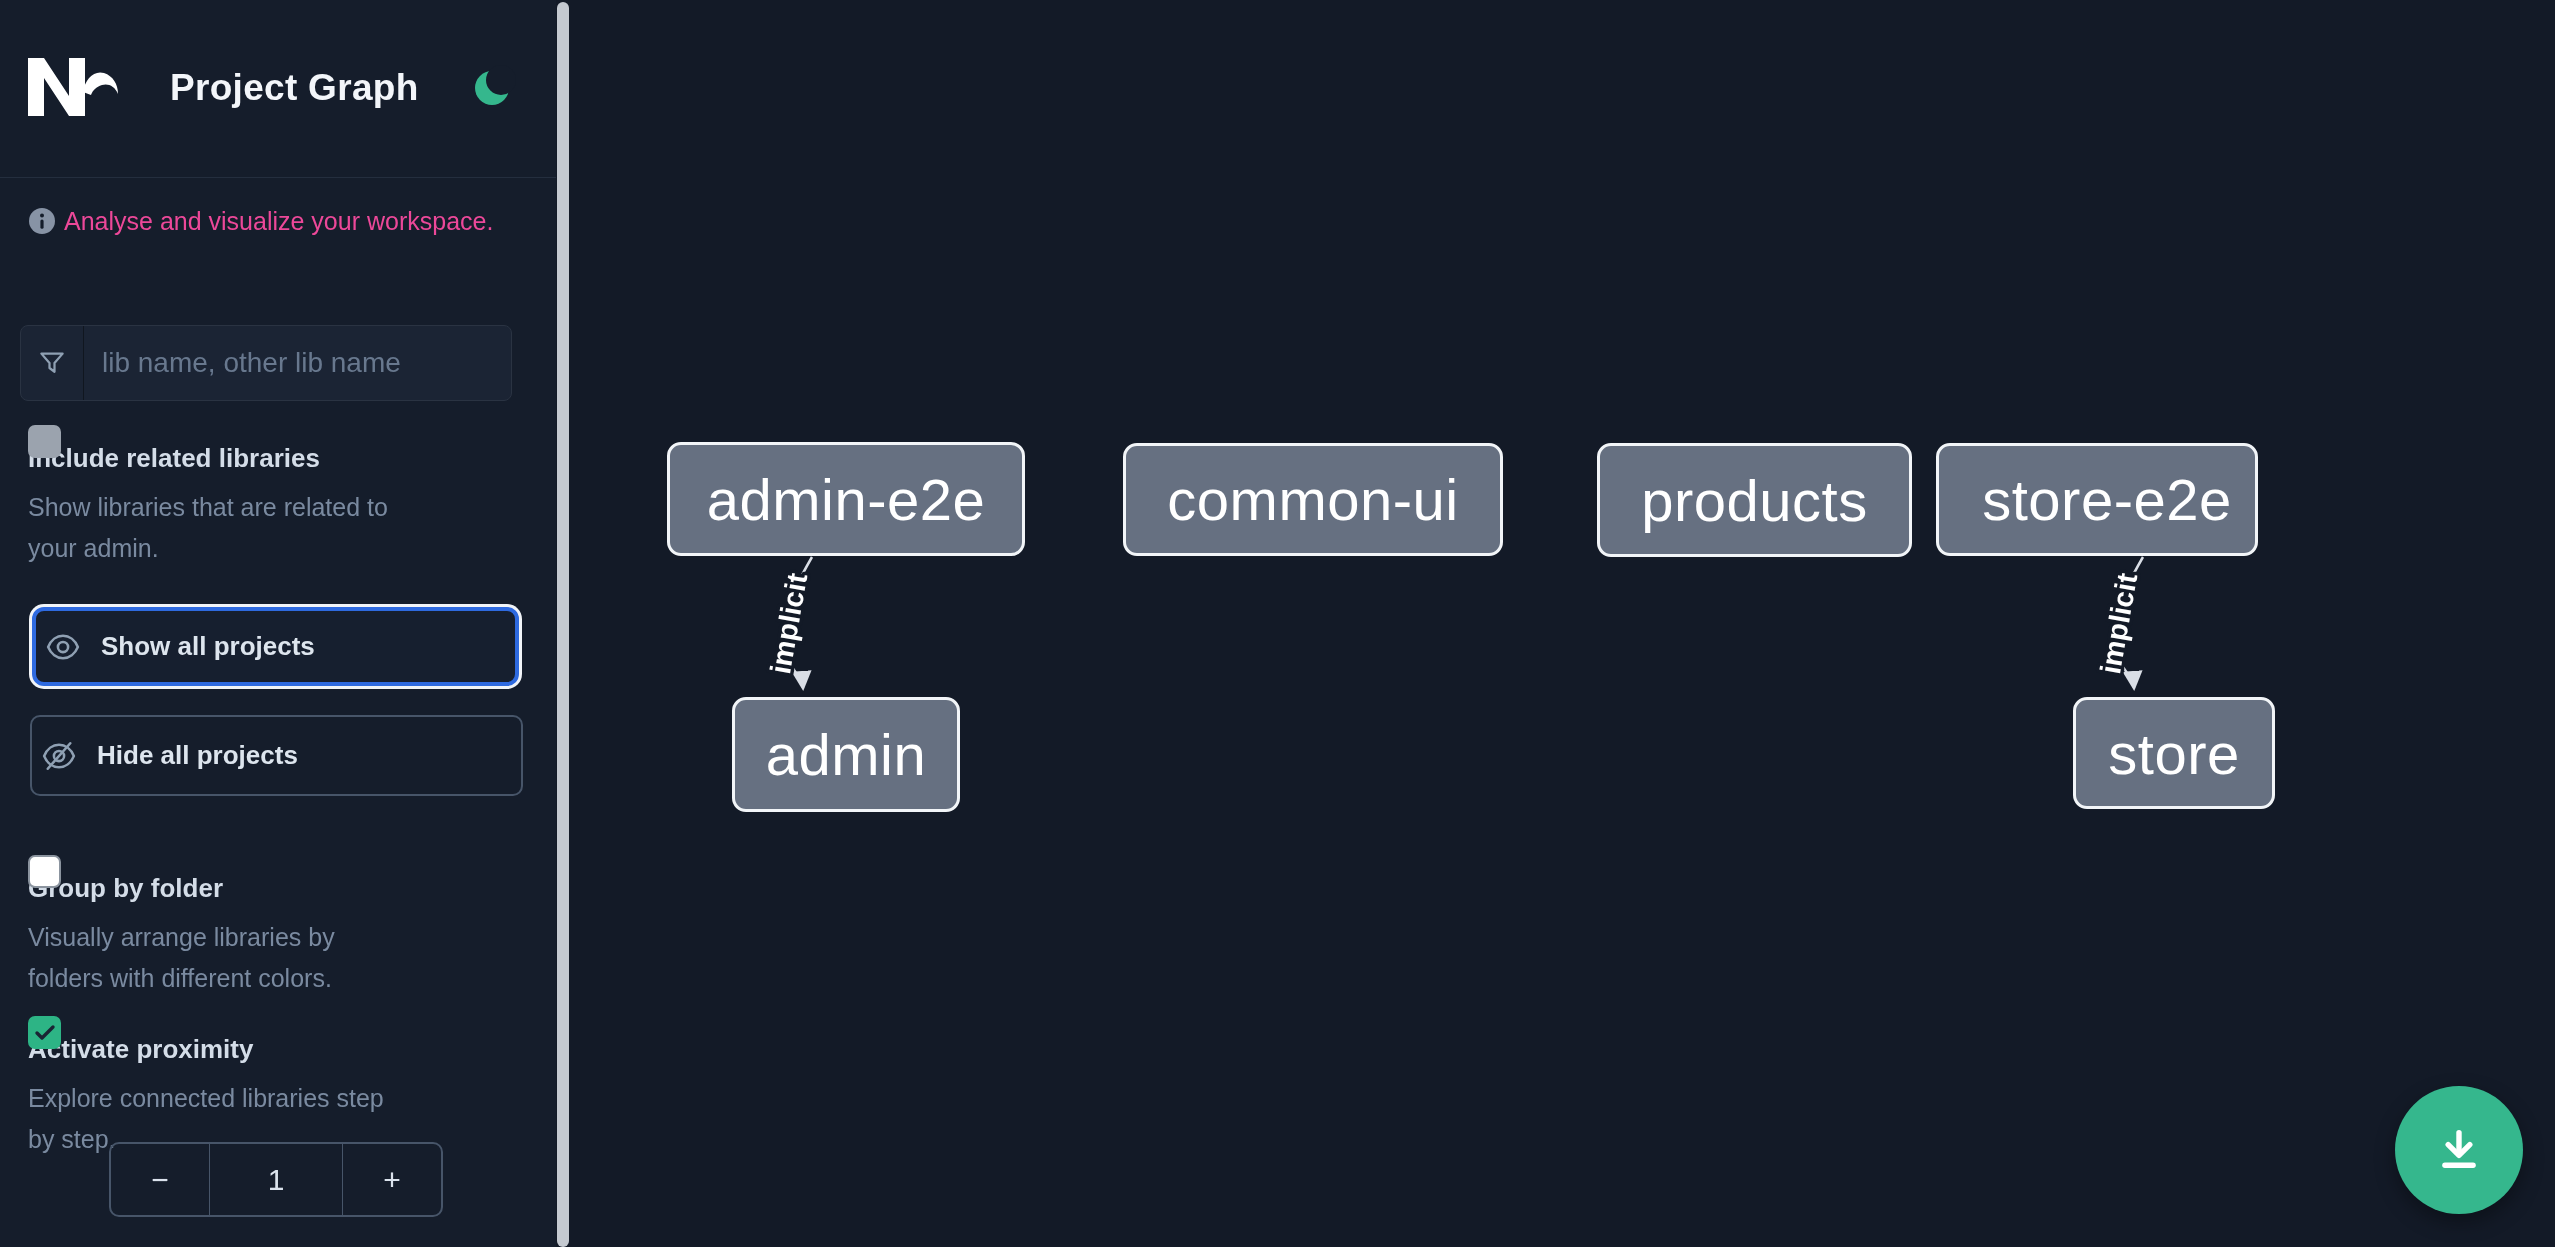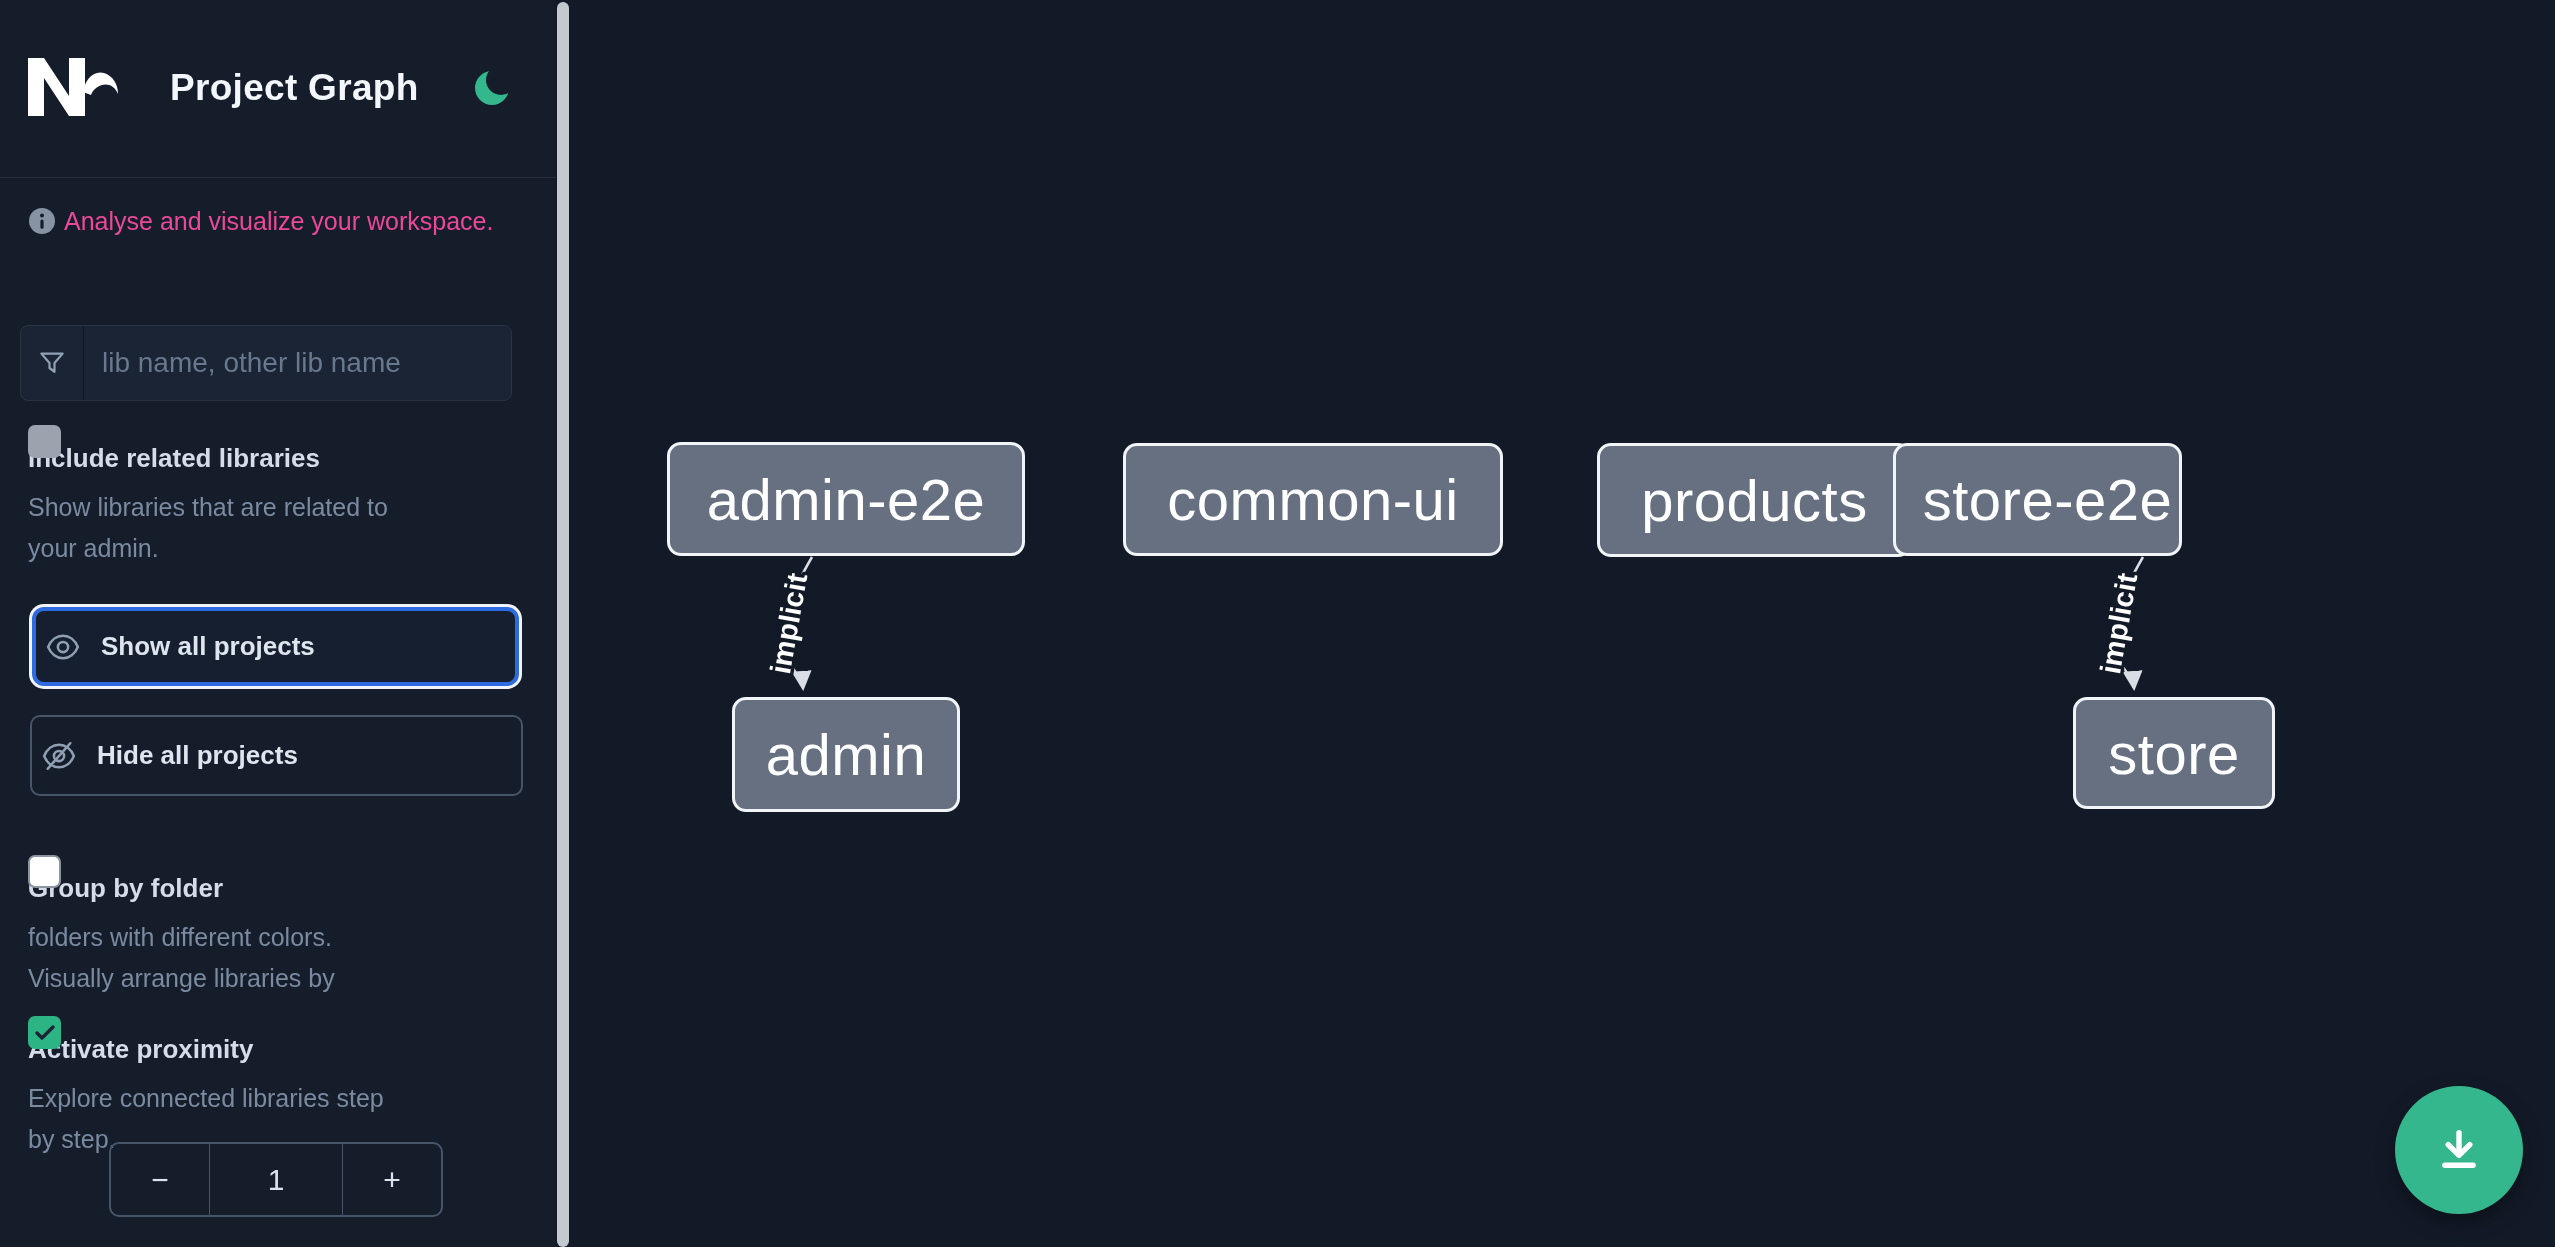--- a/index.html
+++ b/index.html
@@ -133,21 +133,21 @@
     </g>
     <g>
       <path d="M 2143 557 C 2121 595, 2106 628, 2118 658 C 2123 671, 2133 676, 2134 688" fill="none" stroke="#d9dee6" stroke-width="2.5" marker-end="url(#arrow)"></path>
       <text x="2121" y="624" transform="rotate(-80 2121 624)" text-anchor="middle" dominant-baseline="middle" font-size="29" font-weight="600" fill="#ffffff" stroke="#131a27" stroke-width="7" paint-order="stroke" stroke-linejoin="round">implicit</text>
     </g>
   </svg>
 
   <div class="node" style="left:667px; top:442px; width:358px; height:114px;">admin-e2e</div>
   <div class="node" style="left:1123px; top:443px; width:380px; height:113px;">common-ui</div>
   <div class="node" style="left:1597px; top:443px; width:315px; height:114px;">products</div>
-  <div class="node" style="left:1893px; top:443px; width:289px; height:113px;padding-left:20px;">store-e2e</div>
+  <div class="node" style="left:1936px; top:443px; width:322px; height:113px;padding-left:20px;">store-e2e</div>
   <div class="node" style="left:732px; top:697px; width:228px; height:115px;">admin</div>
   <div class="node" style="left:2073px; top:697px; width:202px; height:112px;">store</div>
 
   <button class="fab">
     <svg class="icon" width="52" height="52" viewBox="0 0 48 48">
       <g stroke="#ffffff" stroke-width="5" stroke-linecap="round" stroke-linejoin="round" fill="none">
         <path d="M24 8 V28"></path>
         <path d="M14 19 L24 29 L34 19"></path>
         <path d="M11 38 H37"></path>
       </g>
@@ -217,22 +217,22 @@
       <path d="M4.5 20.5 L19.5 3.5"></path>
     </svg>
     <span>Hide all projects</span>
   </button>
 
   <label class="check-row" style="top:854px;">
     <span class="checkbox cb-white"></span>
     <span class="texts">
       <span class="check-label">Group by folder</span>
       <span class="check-desc">
+        <span class="desc-line">Visually arrange libraries by</span>
         <span class="desc-line">folders with different colors.</span>
-        <span class="desc-line">Visually arrange libraries by</span>
       </span>
     </span>
   </label>
 
   <label class="check-row" style="top:1015px;">
     <span class="checkbox cb-green">
       <svg class="icon" width="24" height="24" viewBox="0 0 24 24" fill="none" stroke="#1a2434" stroke-width="3.4" stroke-linecap="round" stroke-linejoin="round">
         <path d="M20 6 L9 17 L4 12"></path>
       </svg>
     </span>

